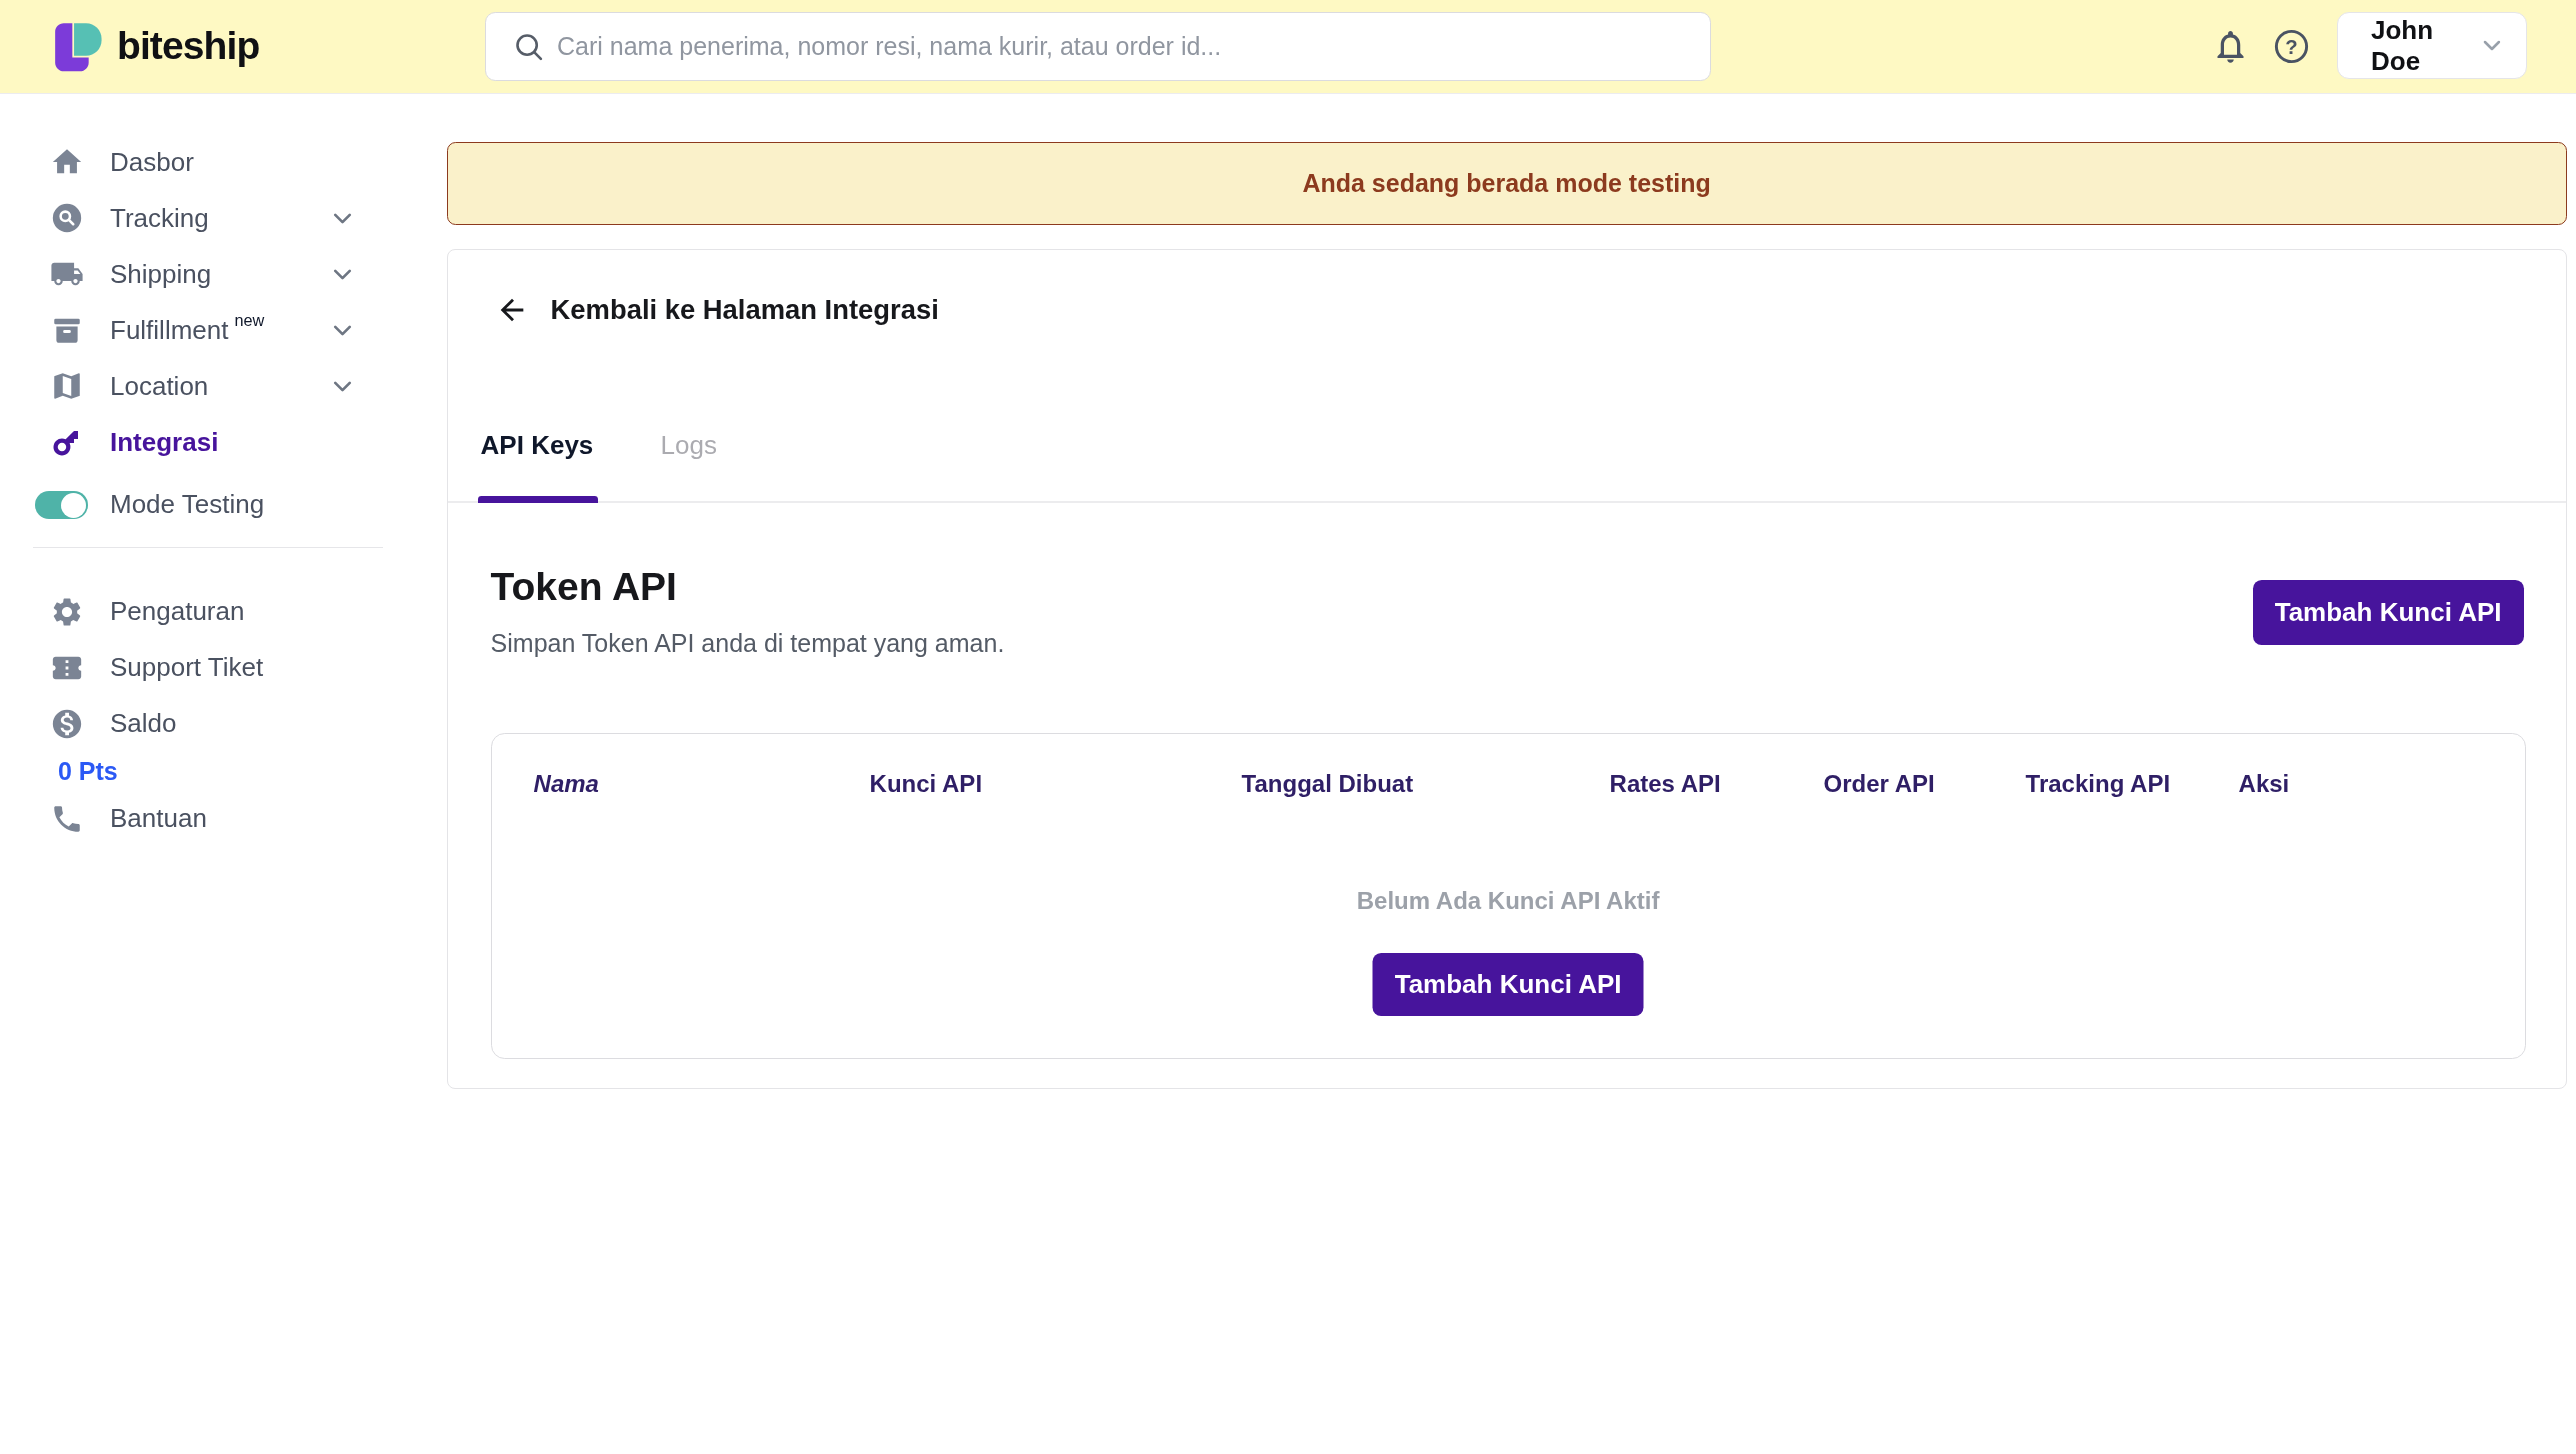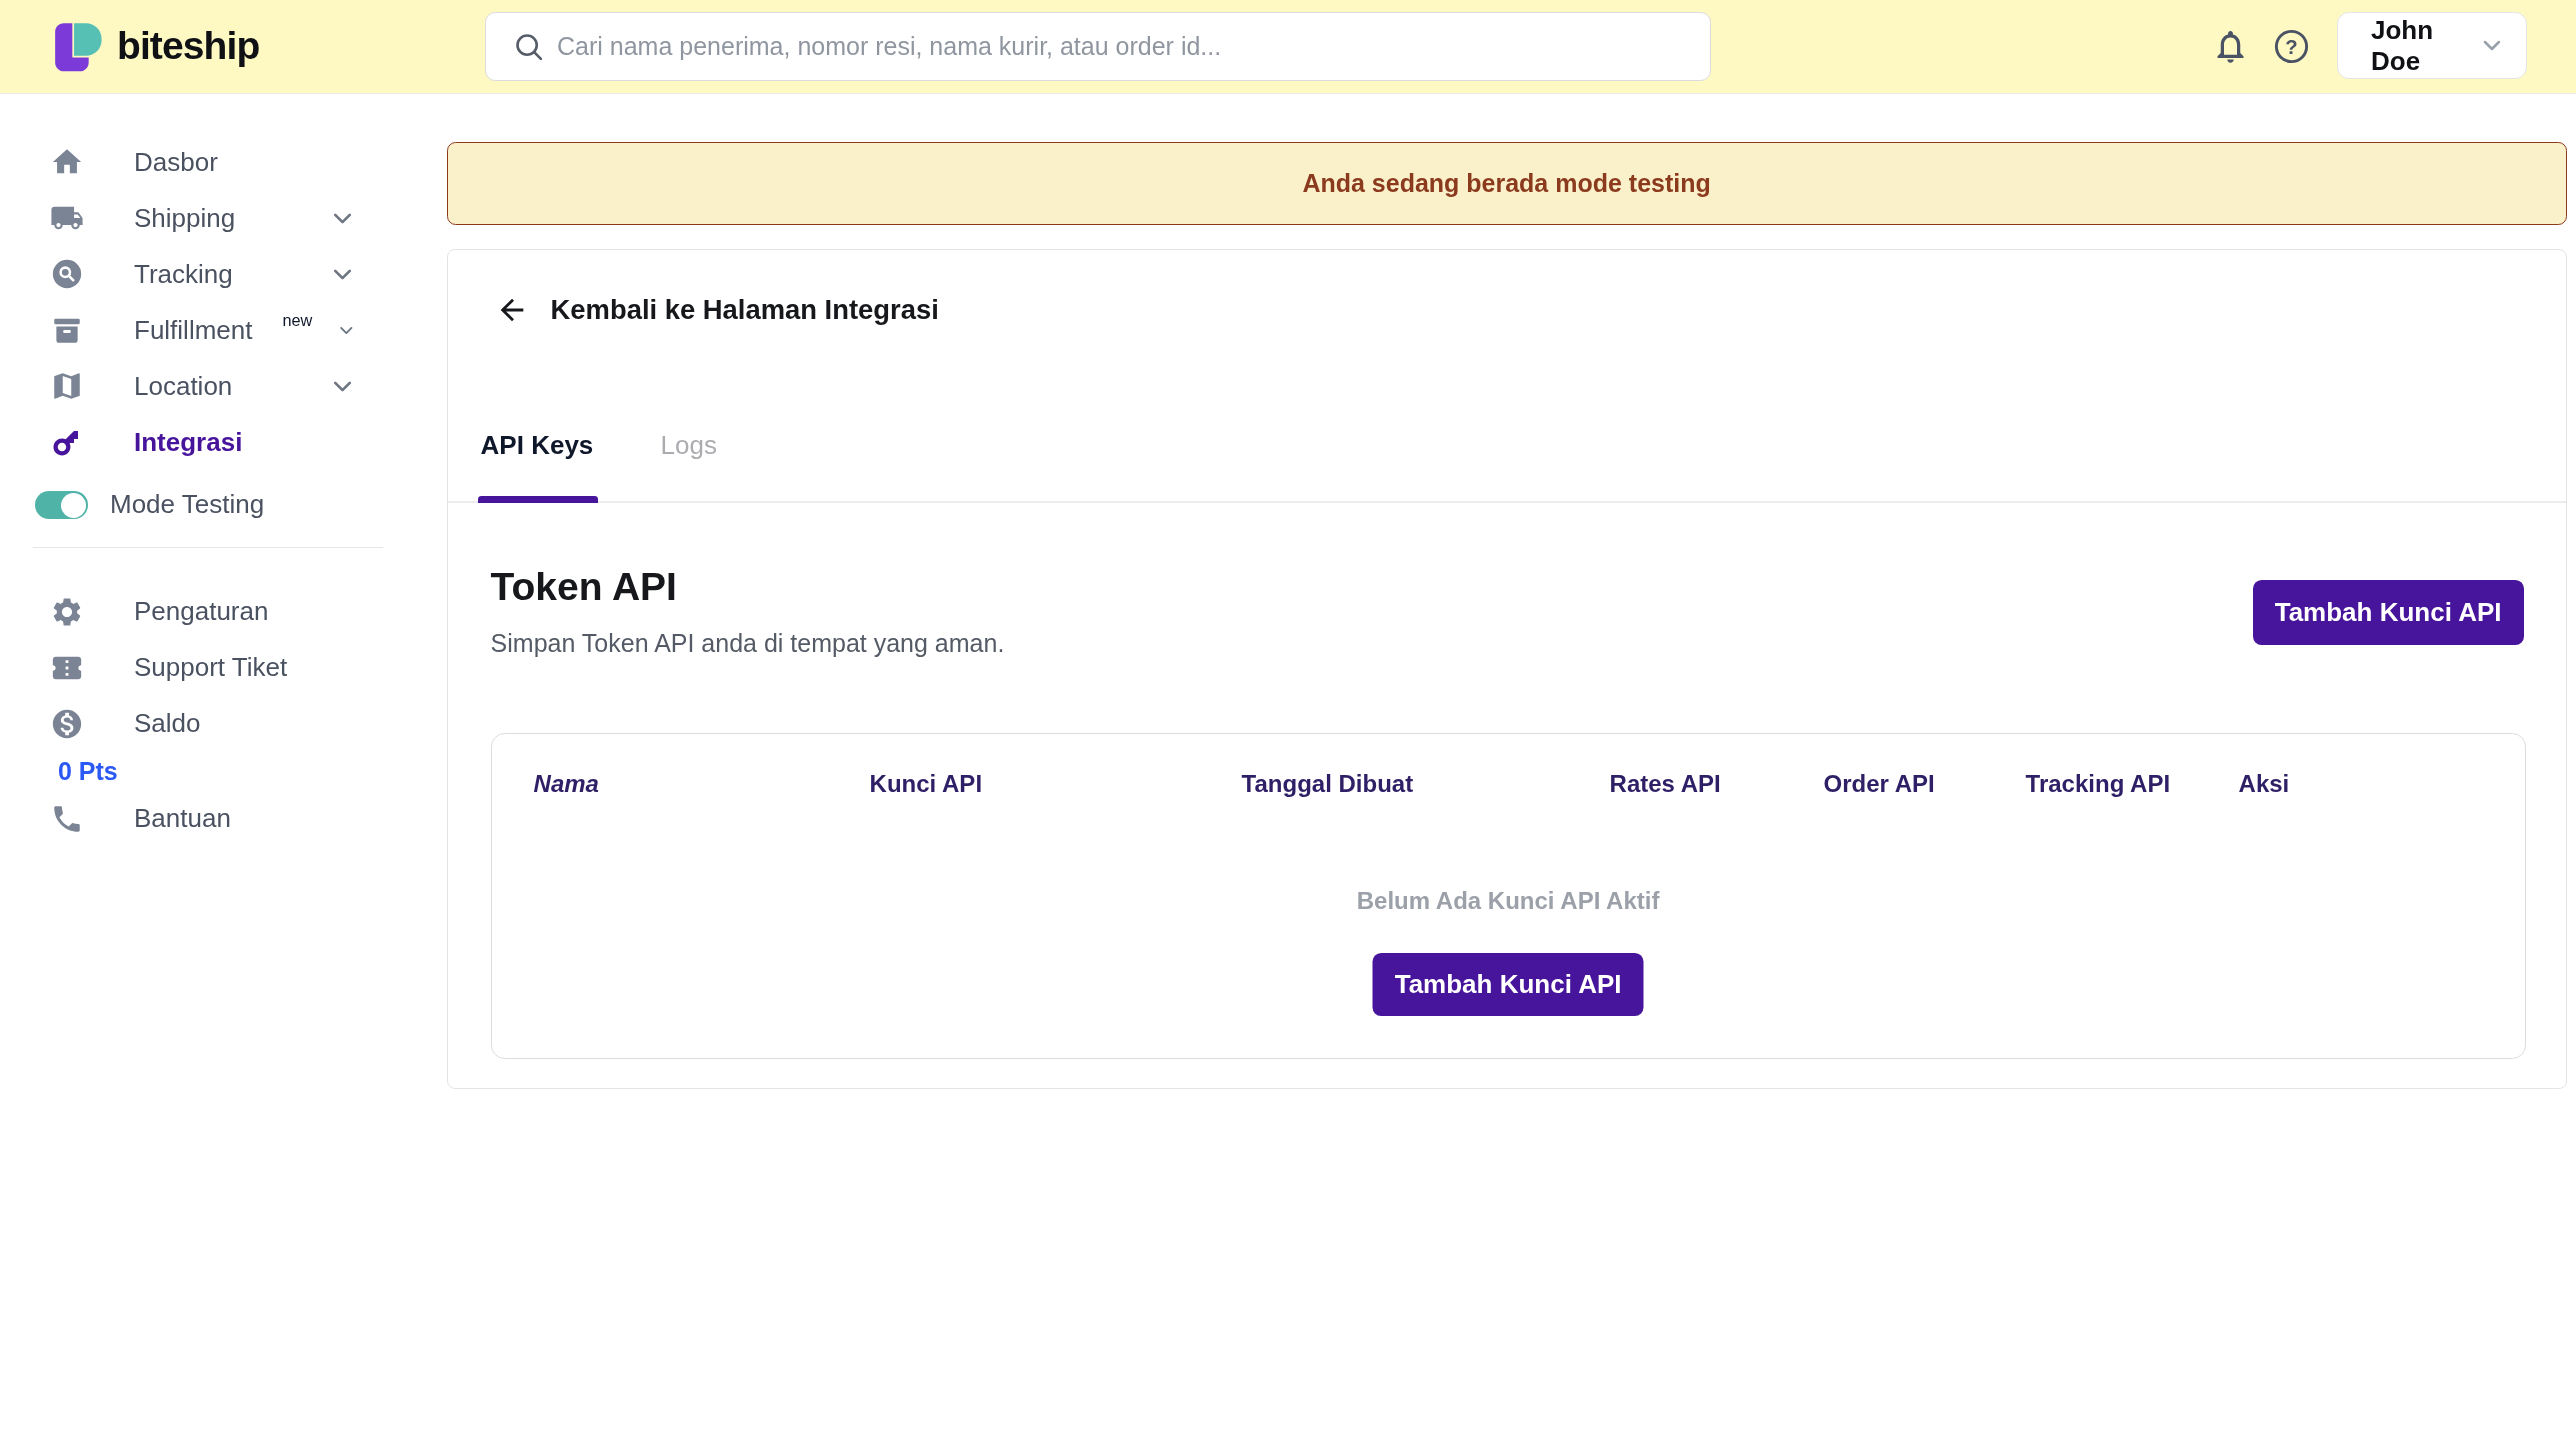--- a/index.html
+++ b/index.html
@@ -20,21 +20,21 @@
   .hdr-icon { position:absolute; top:26.6px; width:39px; height:39px; cursor:pointer; }
   .bell { left:2211px; }
   .help { left:2272px; }
 
   .userbtn { position:absolute; left:2337px; top:12px; width:190px; height:67px; border:1.7px solid #E5E5E8; border-radius:12px; background:#fff; display:flex; align-items:center; cursor:pointer; }
   .userbtn .uname { font-size:26px; font-weight:bold; color:#101114; margin-left:33px; }
   .userbtn .uchev { width:31px; height:31px; margin-left:auto; margin-right:20.6px; }
 
   
   .sidebar { position:absolute; top:96px; left:0; width:420px; bottom:0; background:#fff; padding-top:38px; }
-  .side-item { height:56px; display:flex; align-items:center; padding-left:50px; cursor:pointer;gap:24px; }
+  .side-item { height:56px; display:flex; align-items:center; padding-left:50px; cursor:pointer; }
   .side-item .icon { width:34px; height:34px; flex:0 0 auto; }
   .side-item .label { font-size:26px; color:#4A5160; margin-left:26px; white-space:nowrap; }
   .side-item.active .label { color:#47149C; font-weight:bold; }
   .side-item .chev { width:29px; height:29px; margin-left:auto; margin-right:63px; }
   .side-item .badge { font-size:16.3px; color:#0f172a; margin-left:6px; position:relative; top:-9.4px; }
 
   .toggle-row { height:56px; margin-top:6.9px; display:flex; align-items:center; padding-left:35px; }
   .toggle { width:53px; height:28px; border-radius:14.6px; background:#4FB3A8; position:relative; flex:0 0 auto; cursor:pointer; }
   .toggle .knob { position:absolute; top:1.7px; right:1.7px; width:25px; height:25px; border-radius:50%; background:#fff; }
   .toggle-row .label { font-size:26px; color:#4A5160; margin-left:22px; }
@@ -118,36 +118,36 @@
 <div class="sidebar">
 
   <div class="side-item">
     <svg class="icon" viewBox="0 0 24 24" fill="#7B8494">
       <path d="M10 20v-6h4v6h5v-8h3L12 3 2 12h3v8z"></path>
     </svg>
     <span class="label">Dasbor</span>
   </div>
 
   <div class="side-item">
-    <svg class="icon" viewBox="0 0 24 24" fill="#7B8494">
-      <path d="M20 8h-3V4H3c-1.1 0-2 .9-2 2v11h2c0 1.66 1.34 3 3 3s3-1.34 3-3h6c0 1.66 1.34 3 3 3s3-1.34 3-3h2v-5l-3-4zM6 18.5c-.83 0-1.5-.67-1.5-1.5s.67-1.5 1.5-1.5 1.5.67 1.5 1.5-.67 1.5-1.5 1.5zm13.5-9l1.96 2.5H17V9.5h2.5zm-1.5 9c-.83 0-1.5-.67-1.5-1.5s.67-1.5 1.5-1.5 1.5.67 1.5 1.5-.67 1.5-1.5 1.5z"></path>
-    </svg>
-    <span class="label">Shipping</span>
-    <svg class="chev" viewBox="0 0 24 24" fill="none" stroke="#6E7683" stroke-width="2.2" stroke-linecap="round" stroke-linejoin="round">
-        <path d="M6 9l6 6 6-6"></path>
-      </svg>
-  </div>
-
-  <div class="side-item">
     <svg class="icon" viewBox="0 0 24 24">
       <circle cx="12" cy="12" r="10" fill="#7B8494"></circle>
       <circle cx="10.8" cy="10.8" r="3.3" fill="none" stroke="#fff" stroke-width="1.8"></circle>
       <path d="M13.3 13.3 L16.4 16.4" stroke="#fff" stroke-width="1.8" stroke-linecap="round"></path>
     </svg>
     <span class="label">Tracking</span>
+    <svg class="chev" viewBox="0 0 24 24" fill="none" stroke="#6E7683" stroke-width="2.2" stroke-linecap="round" stroke-linejoin="round">
+        <path d="M6 9l6 6 6-6"></path>
+      </svg>
+  </div>
+
+  <div class="side-item">
+    <svg class="icon" viewBox="0 0 24 24" fill="#7B8494">
+      <path d="M20 8h-3V4H3c-1.1 0-2 .9-2 2v11h2c0 1.66 1.34 3 3 3s3-1.34 3-3h6c0 1.66 1.34 3 3 3s3-1.34 3-3h2v-5l-3-4zM6 18.5c-.83 0-1.5-.67-1.5-1.5s.67-1.5 1.5-1.5 1.5.67 1.5 1.5-.67 1.5-1.5 1.5zm13.5-9l1.96 2.5H17V9.5h2.5zm-1.5 9c-.83 0-1.5-.67-1.5-1.5s.67-1.5 1.5-1.5 1.5.67 1.5 1.5-.67 1.5-1.5 1.5z"></path>
+    </svg>
+    <span class="label">Shipping</span>
     <svg class="chev" viewBox="0 0 24 24" fill="none" stroke="#6E7683" stroke-width="2.2" stroke-linecap="round" stroke-linejoin="round">
         <path d="M6 9l6 6 6-6"></path>
       </svg>
   </div>
 
   <div class="side-item">
     <svg class="icon" viewBox="0 0 24 24" fill="#7B8494">
       <rect x="3" y="4" width="18" height="4" rx="1"></rect>
       <path d="M4.5 9.5h15V19a2 2 0 0 1-2 2h-11a2 2 0 0 1-2-2z"></path>
       <rect x="9.3" y="12" width="5.4" height="2.2" rx="1" fill="#fff"></rect>

